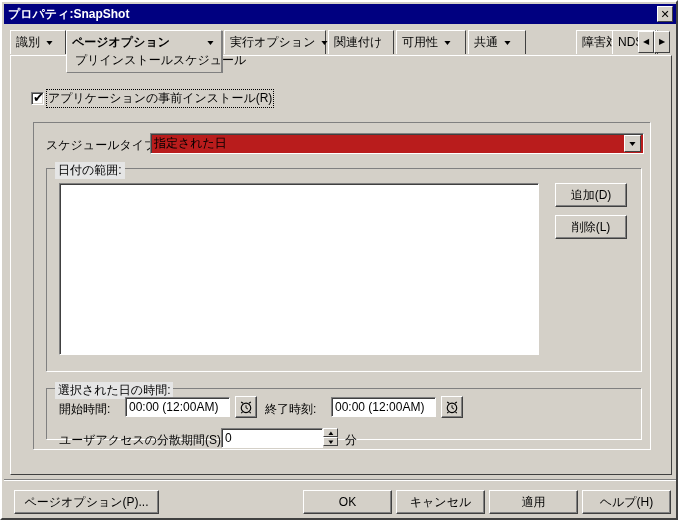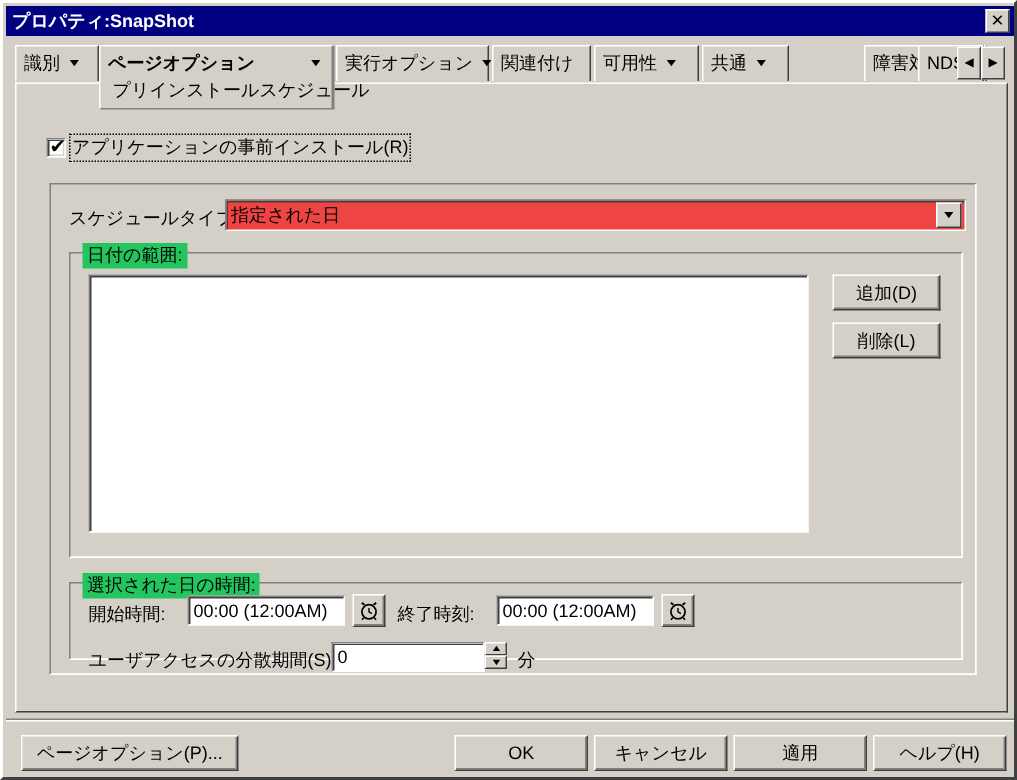--- a/index.html
+++ b/index.html
@@ -209,21 +209,21 @@
     left: -1px; top: -1px; right: -1px; bottom: -1px;
     border: 1px solid #ffffff;
     border-left-color: transparent;
     border-top-color: transparent;
     pointer-events: none;
   }
   .gb-title {
     position: absolute;
     top: -7px;
     left: 8px;
-    background: #22c55e;
+    background: #e5e5e5;
     padding: 0 3px;
     font-size: 12px;
     white-space: nowrap;
   }
 
   
   .lbl {
     position: absolute;
     font-size: 12px;
     white-space: nowrap;
@@ -241,21 +241,21 @@
     align-items: center;
     padding-left: 3px;
     font-size: 12px;
     overflow: hidden;
     white-space: nowrap;
   }
 
   .combo {
     position: absolute;
     box-sizing: border-box;
-    background: #ef4444;
+    background: #b91c1c;
     border-top: 1px solid #808080;
     border-left: 1px solid #808080;
     border-right: 1px solid #ffffff;
     border-bottom: 1px solid #ffffff;
     box-shadow: inset 1px 1px 0 #404040;
     display: flex;
     align-items: center;
   }
   .combo .combo-text {
     flex: 1 1 auto;

